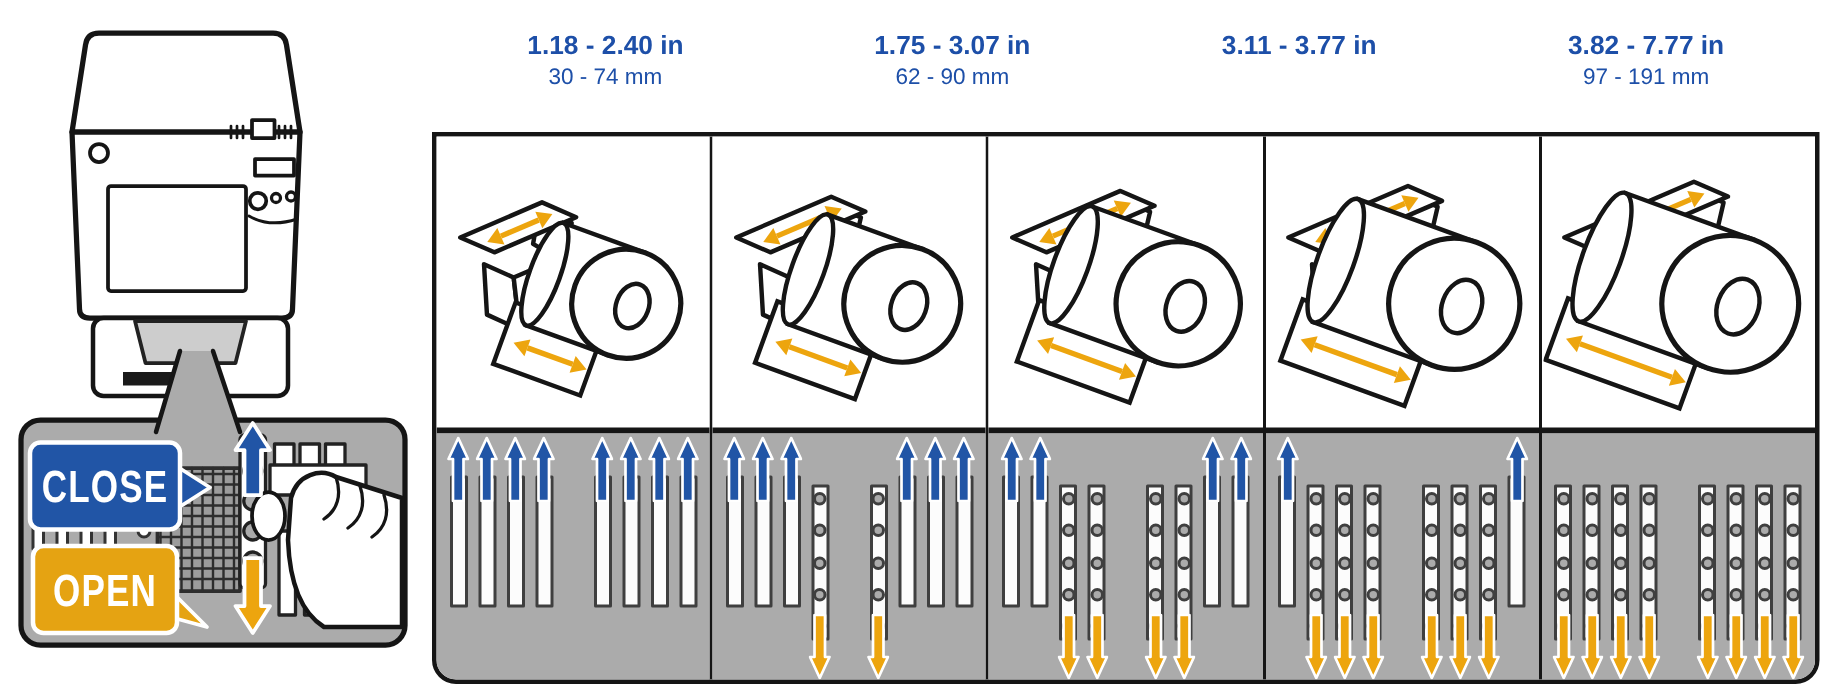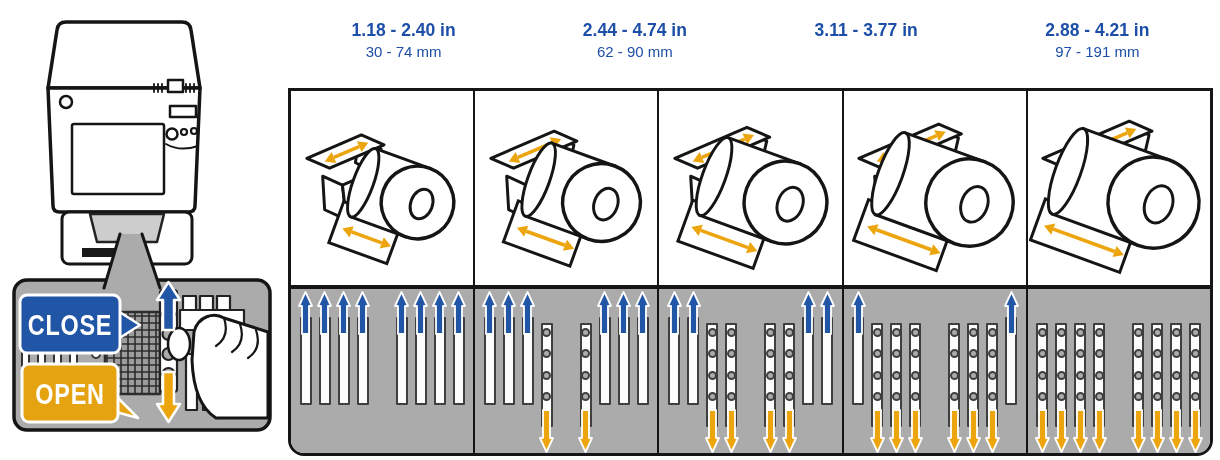--- a/index.html
+++ b/index.html
@@ -125,28 +125,28 @@
       </g>
     </g>
   </svg>
 
   <div id="headers">
       <div class="hcol">
         <div class="h1">1.18 - 2.40 in</div>
         <div class="h2">30 - 74 mm</div>
       </div>
       <div class="hcol">
-        <div class="h1">2.44 - 4.74 in</div>
+        <div class="h1">1.75 - 3.07 in</div>
         <div class="h2">62 - 90 mm</div>
       </div>
       <div class="hcol">
         <div class="h1">3.11 - 3.77 in</div>
       </div>
       <div class="hcol">
-        <div class="h1">2.88 - 4.21 in</div>
+        <div class="h1">3.82 - 7.77 in</div>
         <div class="h2">97 - 191 mm</div>
       </div>
     </div>
   <div id="table">
       <div class="col">
         <div class="topcell">
           <svg viewBox="0 0 181 192" width="179" height="190">
             <polygon points="67.1,46.3 89.1,56.3 83.1,82.3 63.1,70.3" fill="#fff" stroke="#151515" stroke-width="3" stroke-linejoin="round"></polygon>
             <polygon points="30,84 50,93 54,128 32,118" fill="#fff" stroke="#151515" stroke-width="3" stroke-linejoin="round"></polygon>
             <polygon points="50,93 89.6,76 93.6,109 54,128" fill="#fff" stroke="#151515" stroke-width="3" stroke-linejoin="round"></polygon>

